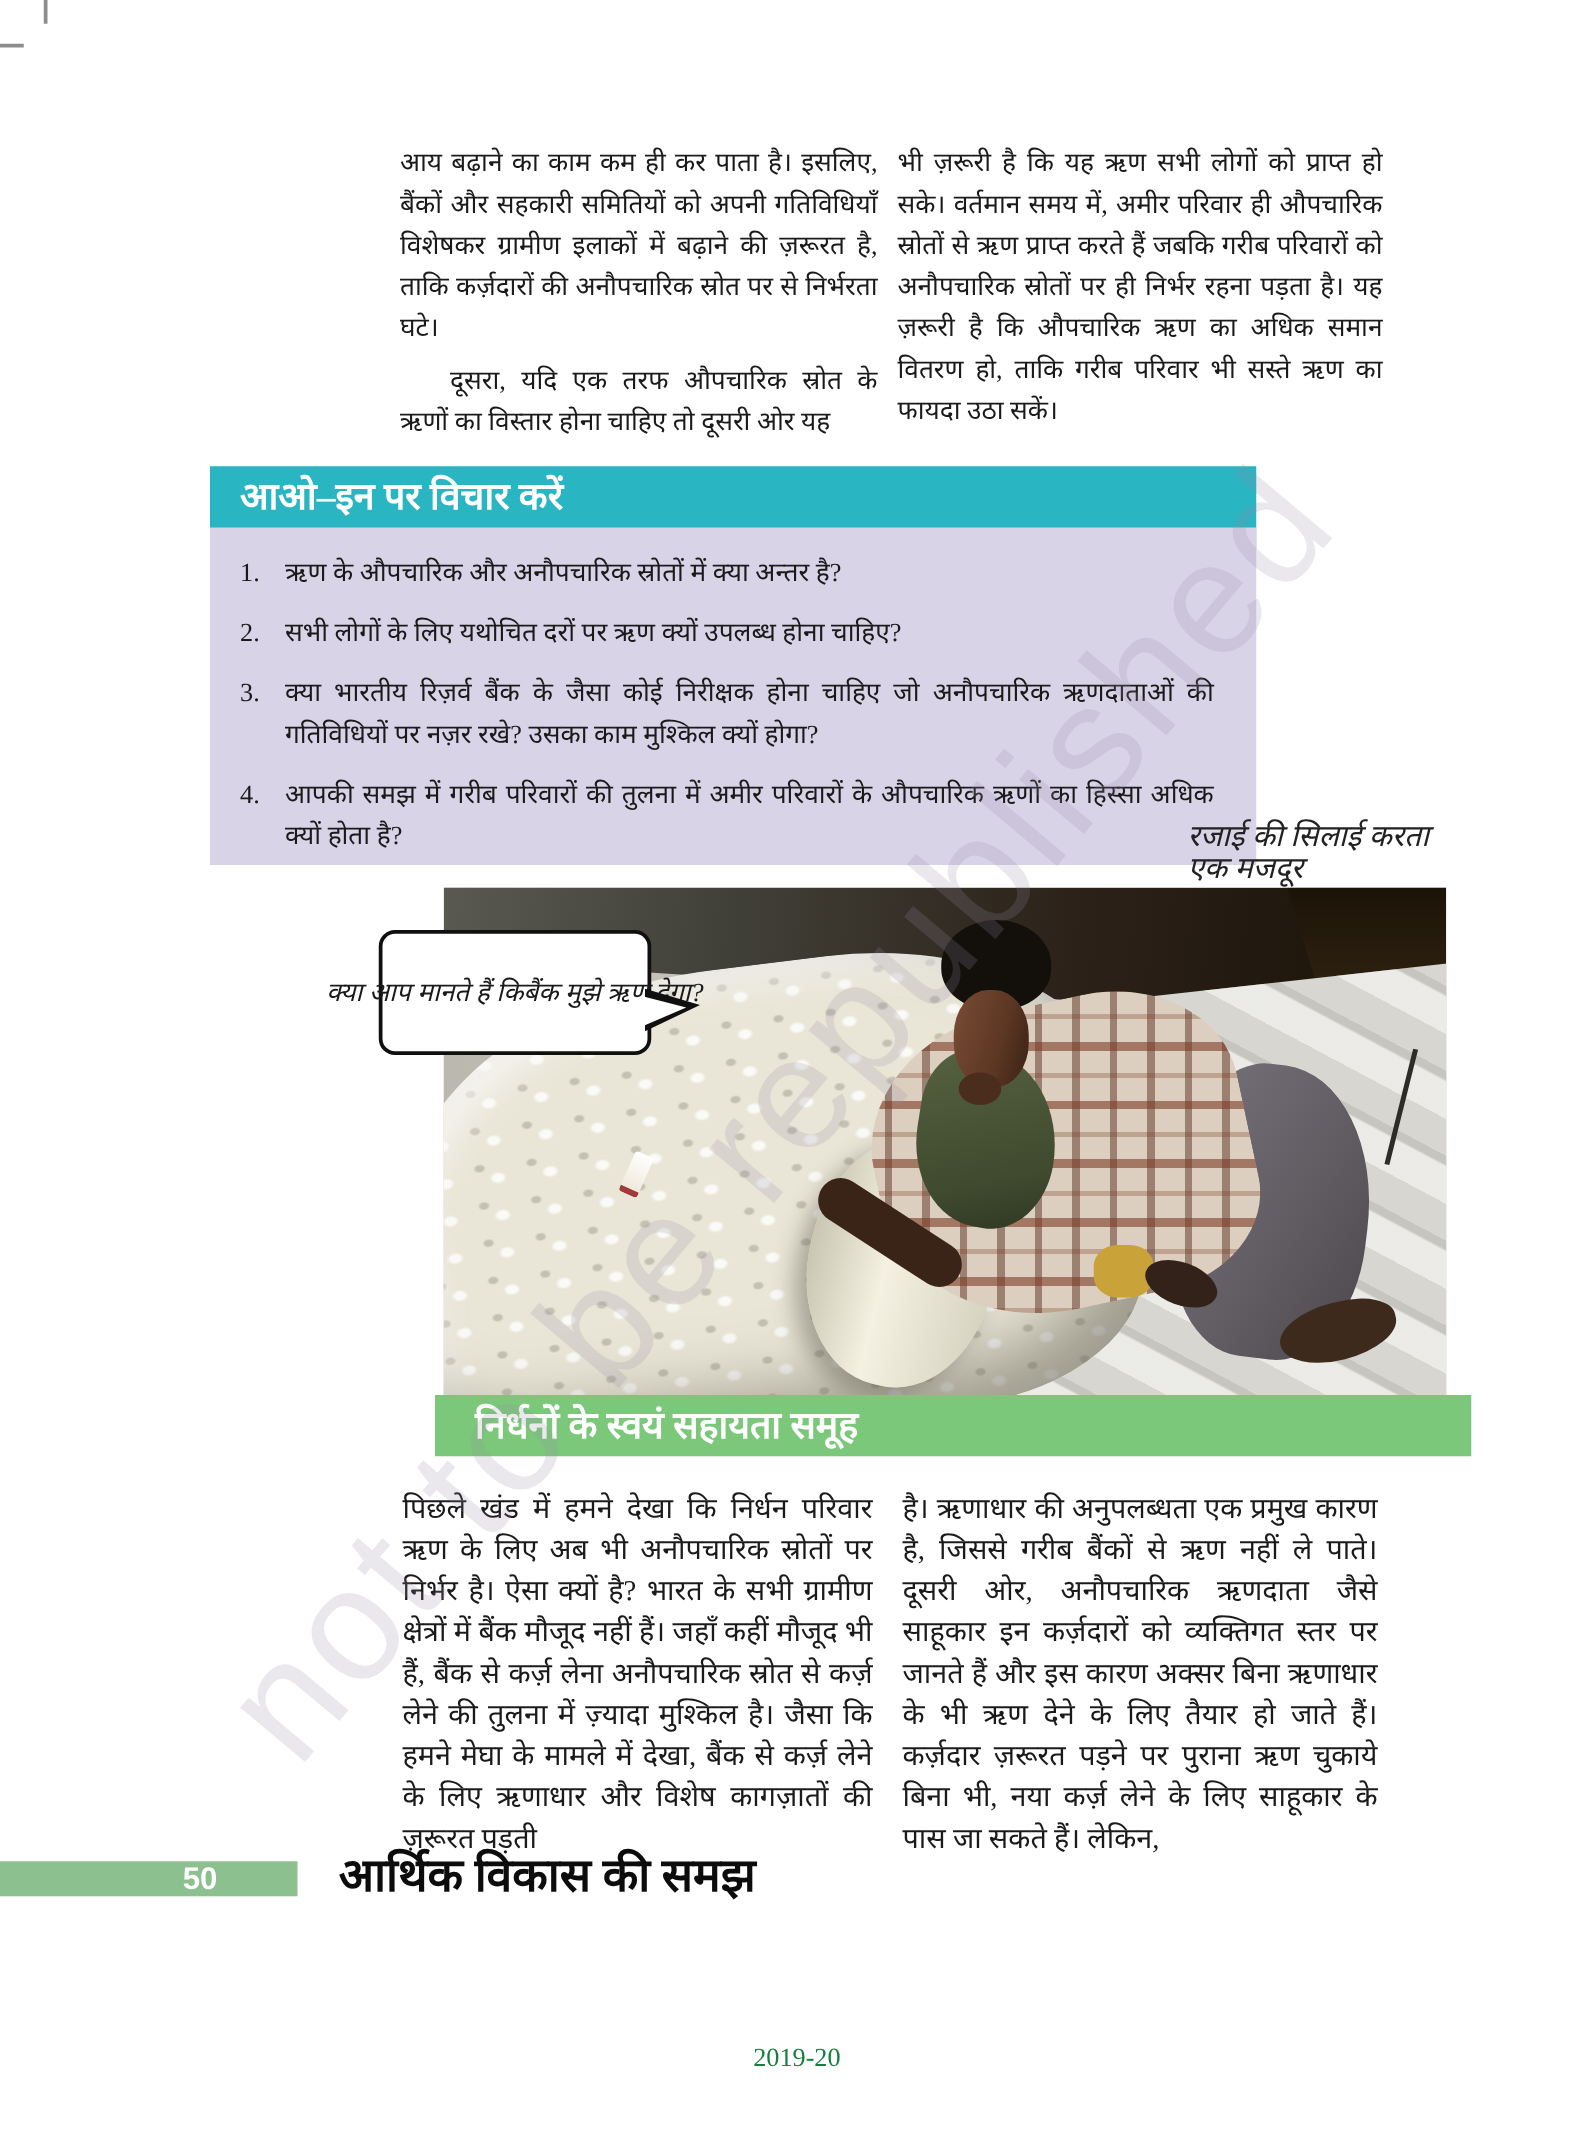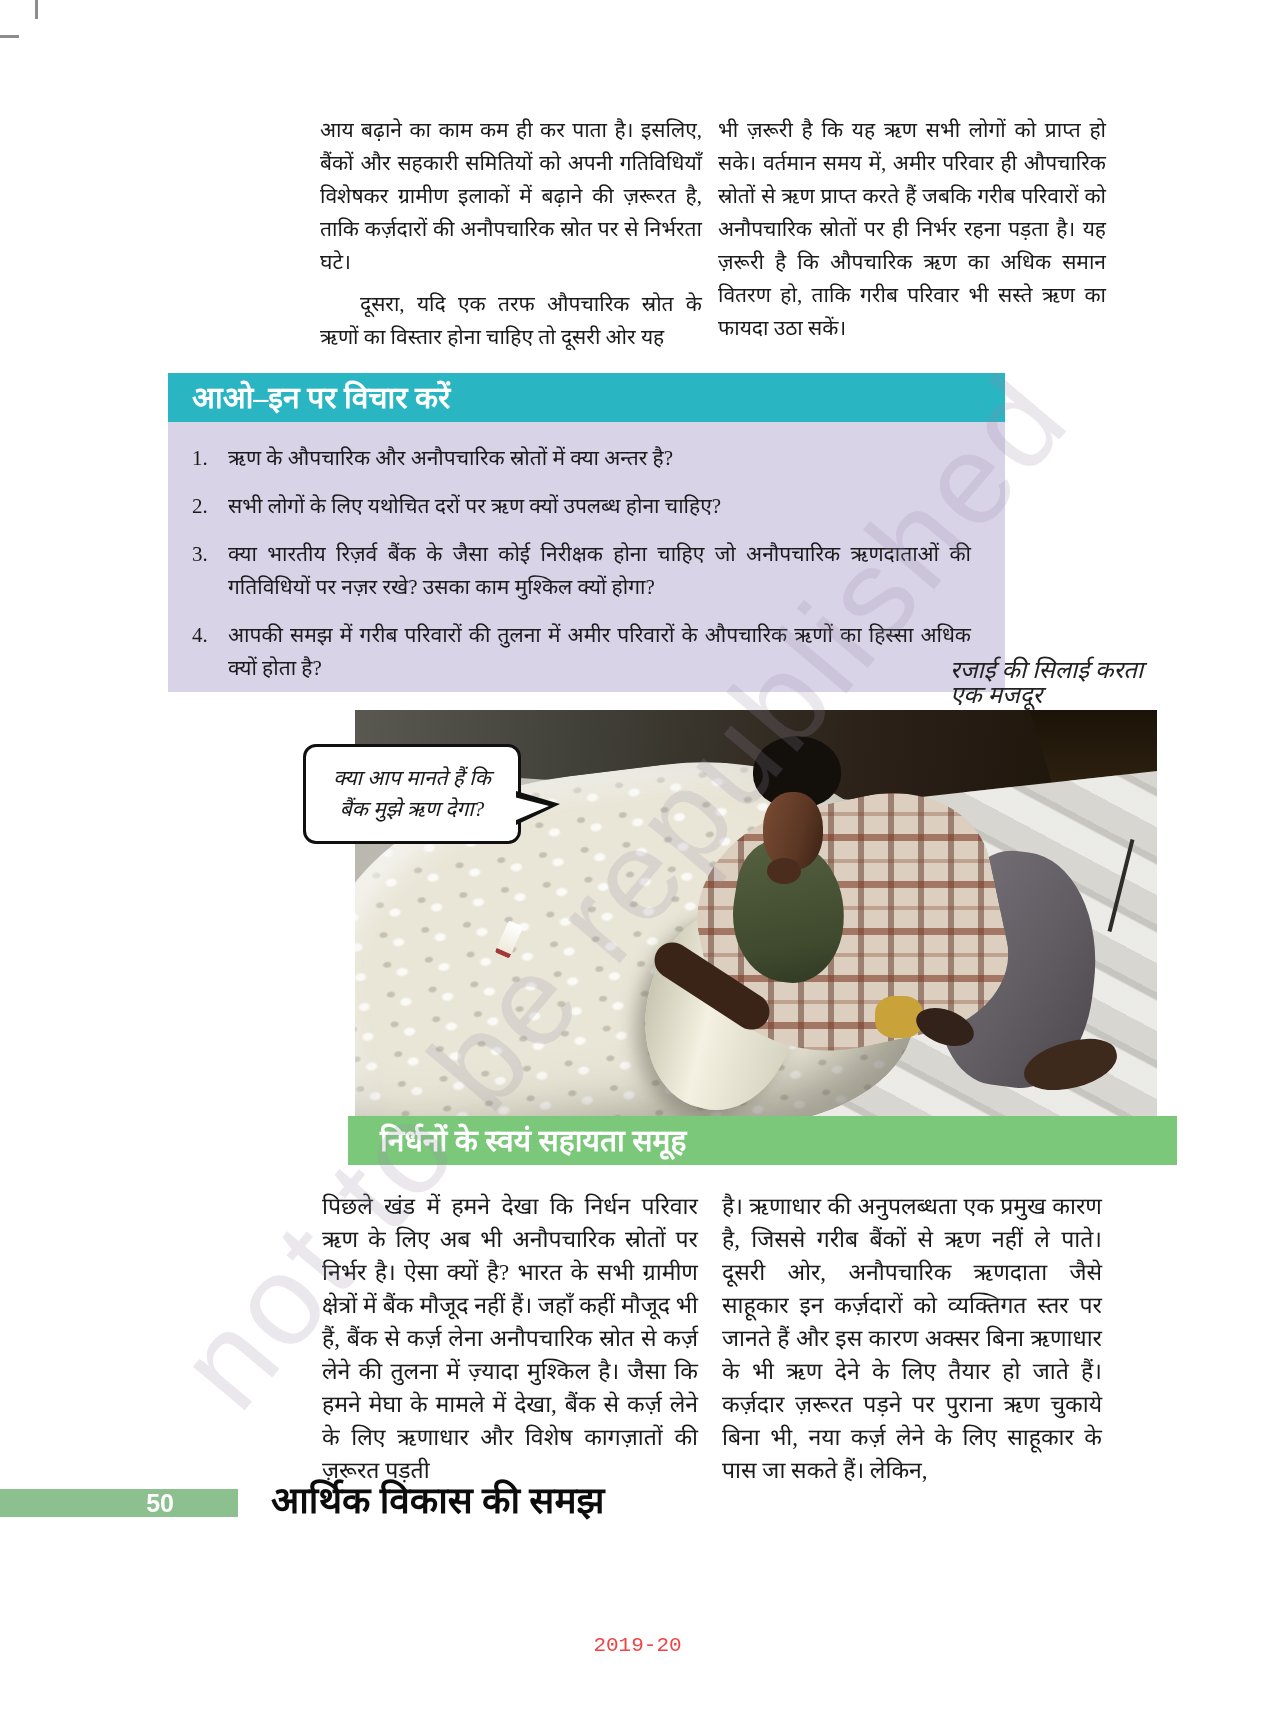--- a/index.html
+++ b/index.html
@@ -77,43 +77,43 @@
   .man-arm{left:292px;top:258px;width:130px;height:36px;background:#3a2417;border-radius:18px;transform:rotate(33deg);}
   .man-hand{left:412px;top:148px;width:34px;height:26px;background:#4a2d1c;border-radius:50%;}
   .man-yellow{left:520px;top:286px;width:48px;height:42px;background:#c9a23a;border-radius:40%;}
   .man-foot1{left:668px;top:332px;width:95px;height:46px;background:#3d2a1d;border-radius:50% 44% 50% 50%;transform:rotate(-14deg);}
   .man-foot2{left:560px;top:300px;width:60px;height:34px;background:#33221a;border-radius:50%;transform:rotate(20deg);}
   .ph-stick{left:764px;top:128px;width:4px;height:95px;background:#2e2c28;transform:rotate(14deg);}
 
   
   .bubble{position:absolute;left:303px;top:744px;width:212px;height:94px;background:#ffffff;
       border:3px solid #101010;border-radius:13px;z-index:5;
-      display:flex;flex-direction:column;justify-content:center;align-items:center;}
+      display:flex;flex-direction:row;justify-content:center;align-items:center;}
   .bubble .bl{font-style:italic;font-size:21px;line-height:31px;white-space:nowrap;}
   .tail-b{position:absolute;right:-42px;top:44px;width:0;height:0;
       border-top:13px solid transparent;border-bottom:21px solid transparent;border-left:44px solid #101010;}
   .tail-f{position:absolute;right:-31px;top:50px;width:0;height:0;
       border-top:9px solid transparent;border-bottom:15px solid transparent;border-left:35px solid #ffffff;}
 
   
   .shg-title{position:absolute;left:348px;top:1116px;width:829px;height:49px;
       background:#7cc87b;color:#ffffff;font-weight:bold;font-size:30px;line-height:49px;
       padding-left:32px;box-sizing:border-box;}
   .shg-cols{position:absolute;left:318px;top:1186px;width:788px;display:flex;gap:16px;}
   .shg-cols .coll{width:384px;}
   .shg-cols .colr{width:388px;}
   .shg-cols p{margin:4px;font-size:23px;line-height:33px;text-align:justify;}
 
   
   .footer-bar{position:absolute;left:0;top:1489px;width:238px;height:28px;background:#8cc08f;
       color:#ffffff;font-weight:bold;font-size:25px;line-height:28px;text-align:right;
       padding-right:64px;box-sizing:border-box;font-family:"Liberation Sans","DejaVu Sans",sans-serif;}
   .book-title{position:absolute;left:271px;top:1473px;font-size:37px;font-weight:bold;color:#0c0c0c;white-space:nowrap;}
-  .year{position:absolute;left:0;top:1634px;width:1275px;text-align:center;font-size:21px;color:#ef4444;
-      font-family:Liberation Mono, monospace;}
+  .year{position:absolute;left:0;top:1634px;width:1275px;text-align:center;font-size:21px;color:#15803d;
+      font-family:Liberation Serif, serif;}
 
   
   .watermark{position:absolute;left:205px;top:1315px;z-index:50;pointer-events:none;
       font-family:"Liberation Sans","DejaVu Sans",sans-serif;font-size:128px;letter-spacing:5px;
       color:rgba(148,138,165,.20);white-space:nowrap;transform:rotate(-50deg);transform-origin:left center;}
 </style>
 </head>
 <body>
 
 <div class="page">

